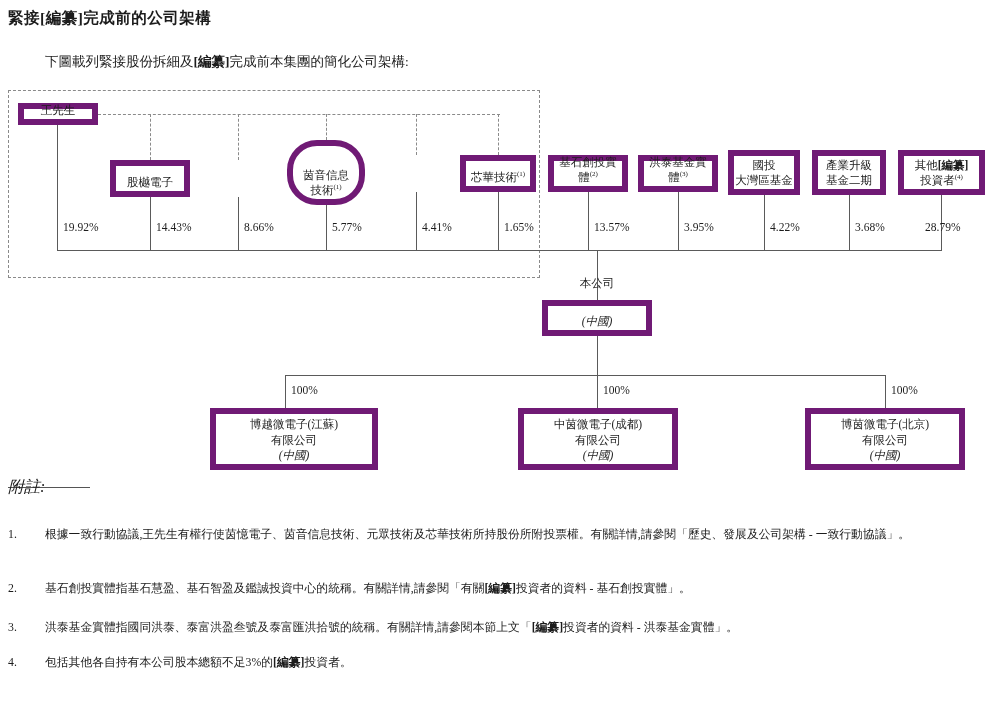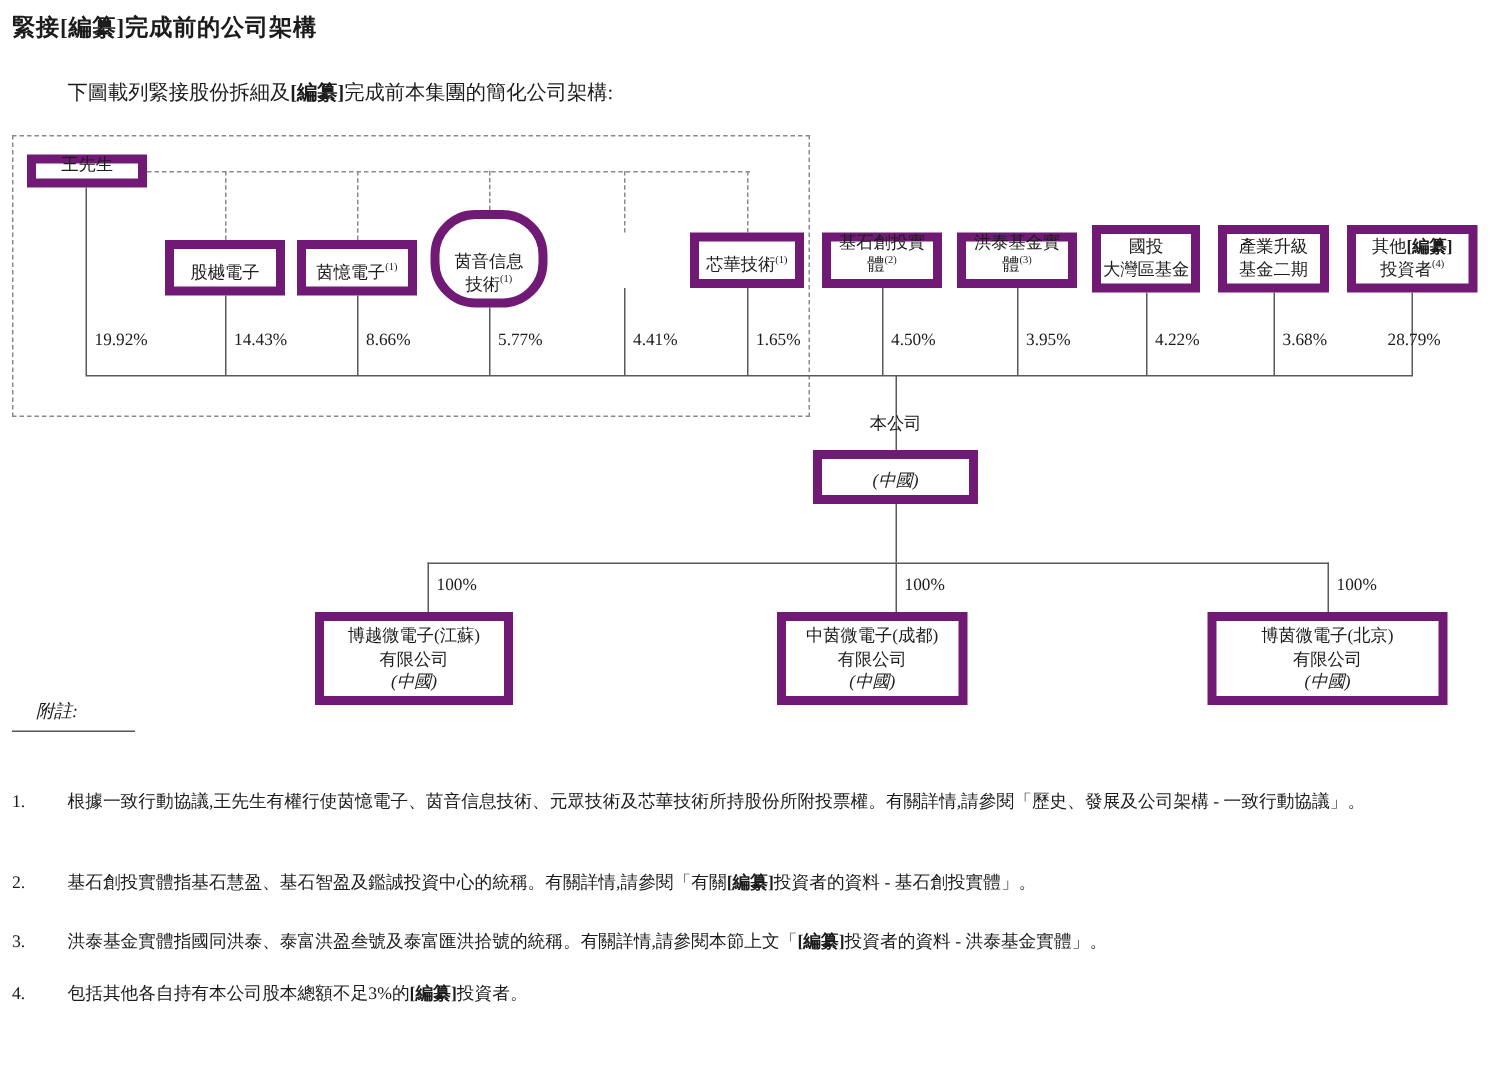--- a/index.html
+++ b/index.html
@@ -35,21 +35,21 @@
   .dln { position: absolute; }
   .dvln { width: 0; border-left: 1px dashed #8a8a8a; }
   .dhln { height: 0; border-top: 1px dashed #8a8a8a; }
   .dashed-rect { position: absolute; border: 1px dashed #8a8a8a; }
 
   .pct { position: absolute; font-size: 11.5px; white-space: nowrap; }
   .italic { font-style: italic; }
 
   
   .notes-rule { position: absolute; left: 8px; top: 487px; width: 82px; height: 1px; background: #555; }
-  .notes-heading { position: absolute; left: 8px; top: 466px; font-size: 12px; font-style: italic; margin-left: 16px; }
+  .notes-heading { position: absolute; left: 8px; top: 477px; font-size: 16px; font-style: italic; }
   .note { position: absolute; left: 8px; width: 940px; display: flex; font-size: 11.8px; line-height: 1.8; }
   .note .num { width: 37px; flex: 0 0 37px; }
   .note .txt { flex: 1; text-align: justify; }
 </style>
 </head>
 <body>
 
 <div id="page">
 
   <div class="title">緊接[編纂]完成前的公司架構</div>
@@ -63,23 +63,20 @@
   <div class="dln dvln" style="left:326px; top:114px; height:26px;"></div>
   <div class="dln dvln" style="left:416px; top:114px; height:41px;"></div>
   <div class="dln dvln" style="left:498px; top:114px; height:41px;"></div>
 
   <div class="box" style="left:18px; top:103px; width:80px; height:22px;">
     <span>王先生</span>
   </div>
 
   <div class="box" style="left:110px; top:160px; width:80px; height:37px;">
     <span><span>股樾電子</span><sup></sup></span>
-  </div>
-  <div class="box" style="left:198px; top:160px; width:80px; height:37px;">
-    <span><span>茵憶電子</span><sup>(1)</sup></span>
   </div>
   <div class="box" style="left:287px; top:140px; width:78px; height:65px;border-radius:30px;">
     <span>茵音信息</span>
     <span><span>技術</span><sup>(1)</sup></span>
   </div>
   <div class="box" style="left:460px; top:155px; width:76px; height:37px;">
     <span><span>芯華技術</span><sup>(1)</sup></span>
   </div>
   <div class="box" style="left:548px; top:155px; width:80px; height:37px;">
     <span><span>基石創投實體</span><sup>(2)</sup></span>
@@ -113,47 +110,47 @@
   <div class="ln vln" style="left:941px; top:195px; height:55px;"></div>
   <div class="ln hln" style="left:57px; top:250px; width:885px;"></div>
   <div class="ln vln" style="left:597px; top:250px; height:50px;"></div>
 
   <div class="pct" style="left:63px; top:221px;">19.92%</div>
   <div class="pct" style="left:156px; top:221px;">14.43%</div>
   <div class="pct" style="left:244px; top:221px;">8.66%</div>
   <div class="pct" style="left:332px; top:221px;">5.77%</div>
   <div class="pct" style="left:422px; top:221px;">4.41%</div>
   <div class="pct" style="left:504px; top:221px;">1.65%</div>
-  <div class="pct" style="left:594px; top:221px;">4.50%</div>
+  <div class="pct" style="left:594px; top:221px;">13.57%</div>
   <div class="pct" style="left:684px; top:221px;">3.95%</div>
   <div class="pct" style="left:770px; top:221px;">4.22%</div>
   <div class="pct" style="left:855px; top:221px;">3.68%</div>
   <div class="pct" style="left:925px; top:221px;">28.79%</div>
 
   <div class="box" style="left:542px; top:300px; width:110px; height:36px;gap:23px;">
     <span>本公司</span>
     <span class="italic">(中國)</span>
   </div>
 
   <div class="ln vln" style="left:597px; top:336px; height:39px;"></div>
   <div class="ln hln" style="left:285px; top:375px; width:601px;"></div>
   <div class="ln vln" style="left:285px; top:375px; height:33px;"></div>
   <div class="ln vln" style="left:597px; top:375px; height:33px;"></div>
   <div class="ln vln" style="left:885px; top:375px; height:33px;"></div>
 
   <div class="pct" style="left:291px; top:384px;">100%</div>
   <div class="pct" style="left:603px; top:384px;">100%</div>
   <div class="pct" style="left:891px; top:384px;">100%</div>
 
-  <div class="box" style="left:210px; top:408px; width:132px; height:62px;">
+  <div class="box" style="left:210px; top:408px; width:168px; height:62px;">
     <span>博越微電子(江蘇)</span>
     <span>有限公司</span>
     <span class="italic">(中國)</span>
   </div>
-  <div class="box" style="left:518px; top:408px; width:127px; height:62px;">
+  <div class="box" style="left:518px; top:408px; width:160px; height:62px;">
     <span>中茵微電子(成都)</span>
     <span>有限公司</span>
     <span class="italic">(中國)</span>
   </div>
   <div class="box" style="left:805px; top:408px; width:160px; height:62px;">
     <span>博茵微電子(北京)</span>
     <span>有限公司</span>
     <span class="italic">(中國)</span>
   </div>
 

